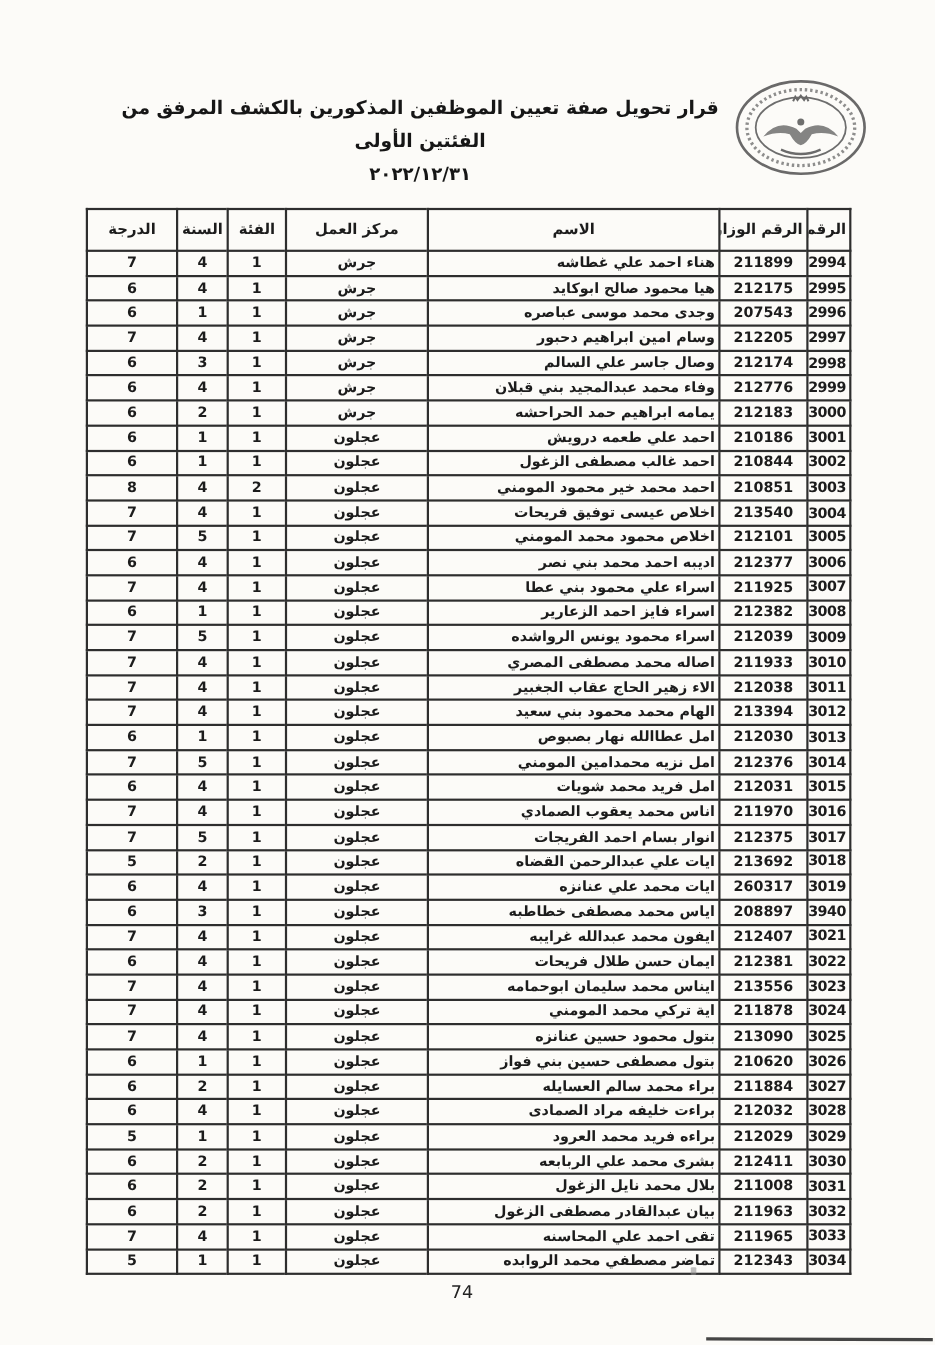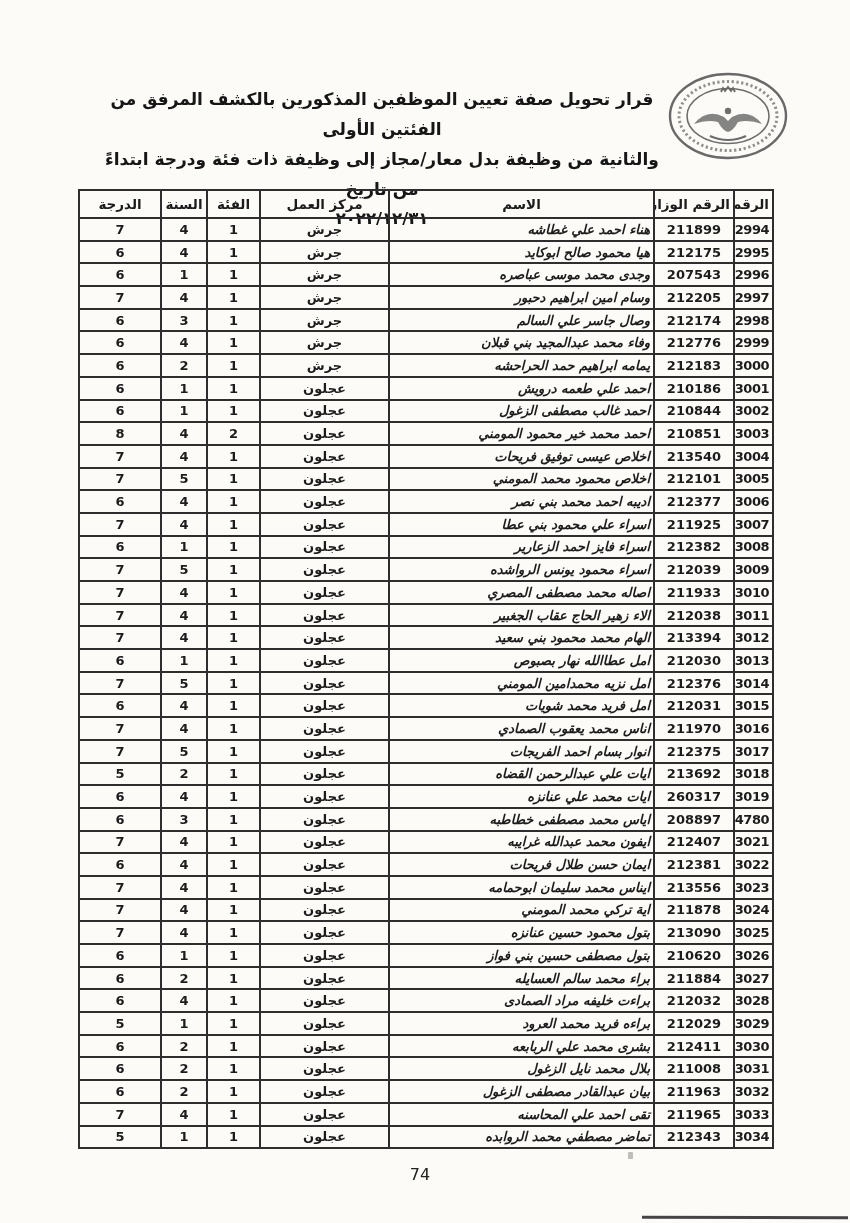--- a/index.html
+++ b/index.html
@@ -31,32 +31,32 @@
     width:694px;border-collapse:collapse;table-layout:fixed;
     direction:rtl;
   }
   table.roster th,table.roster td{
     border:2px solid #2e2e2e;
     box-sizing:border-box;
     padding:0 3px;
     font-weight:700;
     overflow:hidden;white-space:nowrap;
   }
-  table.roster th{height:28px;font-size:13.5px;text-align:center;}
+  table.roster th{height:38px;font-size:13.5px;text-align:center;}
   table.roster td{height:22.7px;font-size:13px;}
   col.c-seq{width:39px;}
   col.c-min{width:80px;}
   col.c-nam{width:265px;}
   col.c-cen{width:129px;}
   col.c-cat{width:53px;}
   col.c-yr{width:46px;}
   col.c-gr{width:82px;}
   td.cell-num{text-align:center;font-family:"DejaVu Sans",sans-serif;}
   td.cell-seq{text-align:right;padding-right:1px;letter-spacing:-0.5px;}
-  td.cell-name{text-align:right;padding-right:5px;font-size:12.8px;font-style:italic;}
+  td.cell-name{text-align:right;padding-right:5px;font-size:12.8px;}
   td.cell-center{text-align:center;padding-right:4px;font-size:13px;}
 
   
   .page-number{
     position:absolute;top:1165px;left:0;width:840px;
     text-align:center;font-weight:400;font-size:16px;color:#222;
   }
   .artifact-line{
     position:absolute;left:642px;top:1216px;width:206px;height:2.5px;
     background:#454545;transform:rotate(.15deg);
@@ -82,21 +82,20 @@
         <ellipse cx="64" cy="46" rx="41" ry="27.5" stroke="#5a5a5a" fill="none" stroke-width="1.6"></ellipse>
         <path d="M57,22 l2,-4 2,3 3,-4 3,4 2,-3 2,4" stroke="#555" fill="none" stroke-width="1.8"></path>
         <path d="M30,54 Q43,38 60,47 L64,51 L68,47 Q85,38 98,54 Q85,49 74,52 Q69,61 64,62 Q59,61 54,52 Q43,49 30,54 Z" fill="#5c5c5c" opacity="0.85"></path>
         <circle cx="64" cy="41" r="3.2" fill="#5c5c5c"></circle>
         <path d="M46,66 Q64,74 82,66" stroke="#585858" fill="none" stroke-width="2.2"></path>
       </svg>
     </div>
 
     <div class="title-block">
       <div>قرار تحويل صفة تعيين الموظفين المذكورين بالكشف المرفق من الفئتين الأولى</div>
-      <div>والثانية من وظيفة بدل معار/مجاز إلى وظيفة ذات فئة ودرجة ابتداءً من تاريخ</div>
       <div class="date-line">٢٠٢٢/١٢/٣١</div>
     </div>
   </div>
 
   <table class="roster" dir="rtl">
     <colgroup>
       <col class="c-seq">
         <col class="c-min">
         <col class="c-nam">
         <col class="c-cen">
@@ -344,21 +343,21 @@
         <tr>
       <td class="cell-num cell-seq">3019</td>
       <td class="cell-num">260317</td>
       <td class="cell-name">ايات محمد علي عنانزه</td>
       <td class="cell-center">عجلون</td>
       <td class="cell-num">1</td>
       <td class="cell-num">4</td>
       <td class="cell-num">6</td>
     </tr>
         <tr>
-      <td class="cell-num cell-seq">4780</td>
+      <td class="cell-num cell-seq">3940</td>
       <td class="cell-num">208897</td>
       <td class="cell-name">اياس محمد مصطفى خطاطبه</td>
       <td class="cell-center">عجلون</td>
       <td class="cell-num">1</td>
       <td class="cell-num">3</td>
       <td class="cell-num">6</td>
     </tr>
         <tr>
       <td class="cell-num cell-seq">3021</td>
       <td class="cell-num">212407</td>

